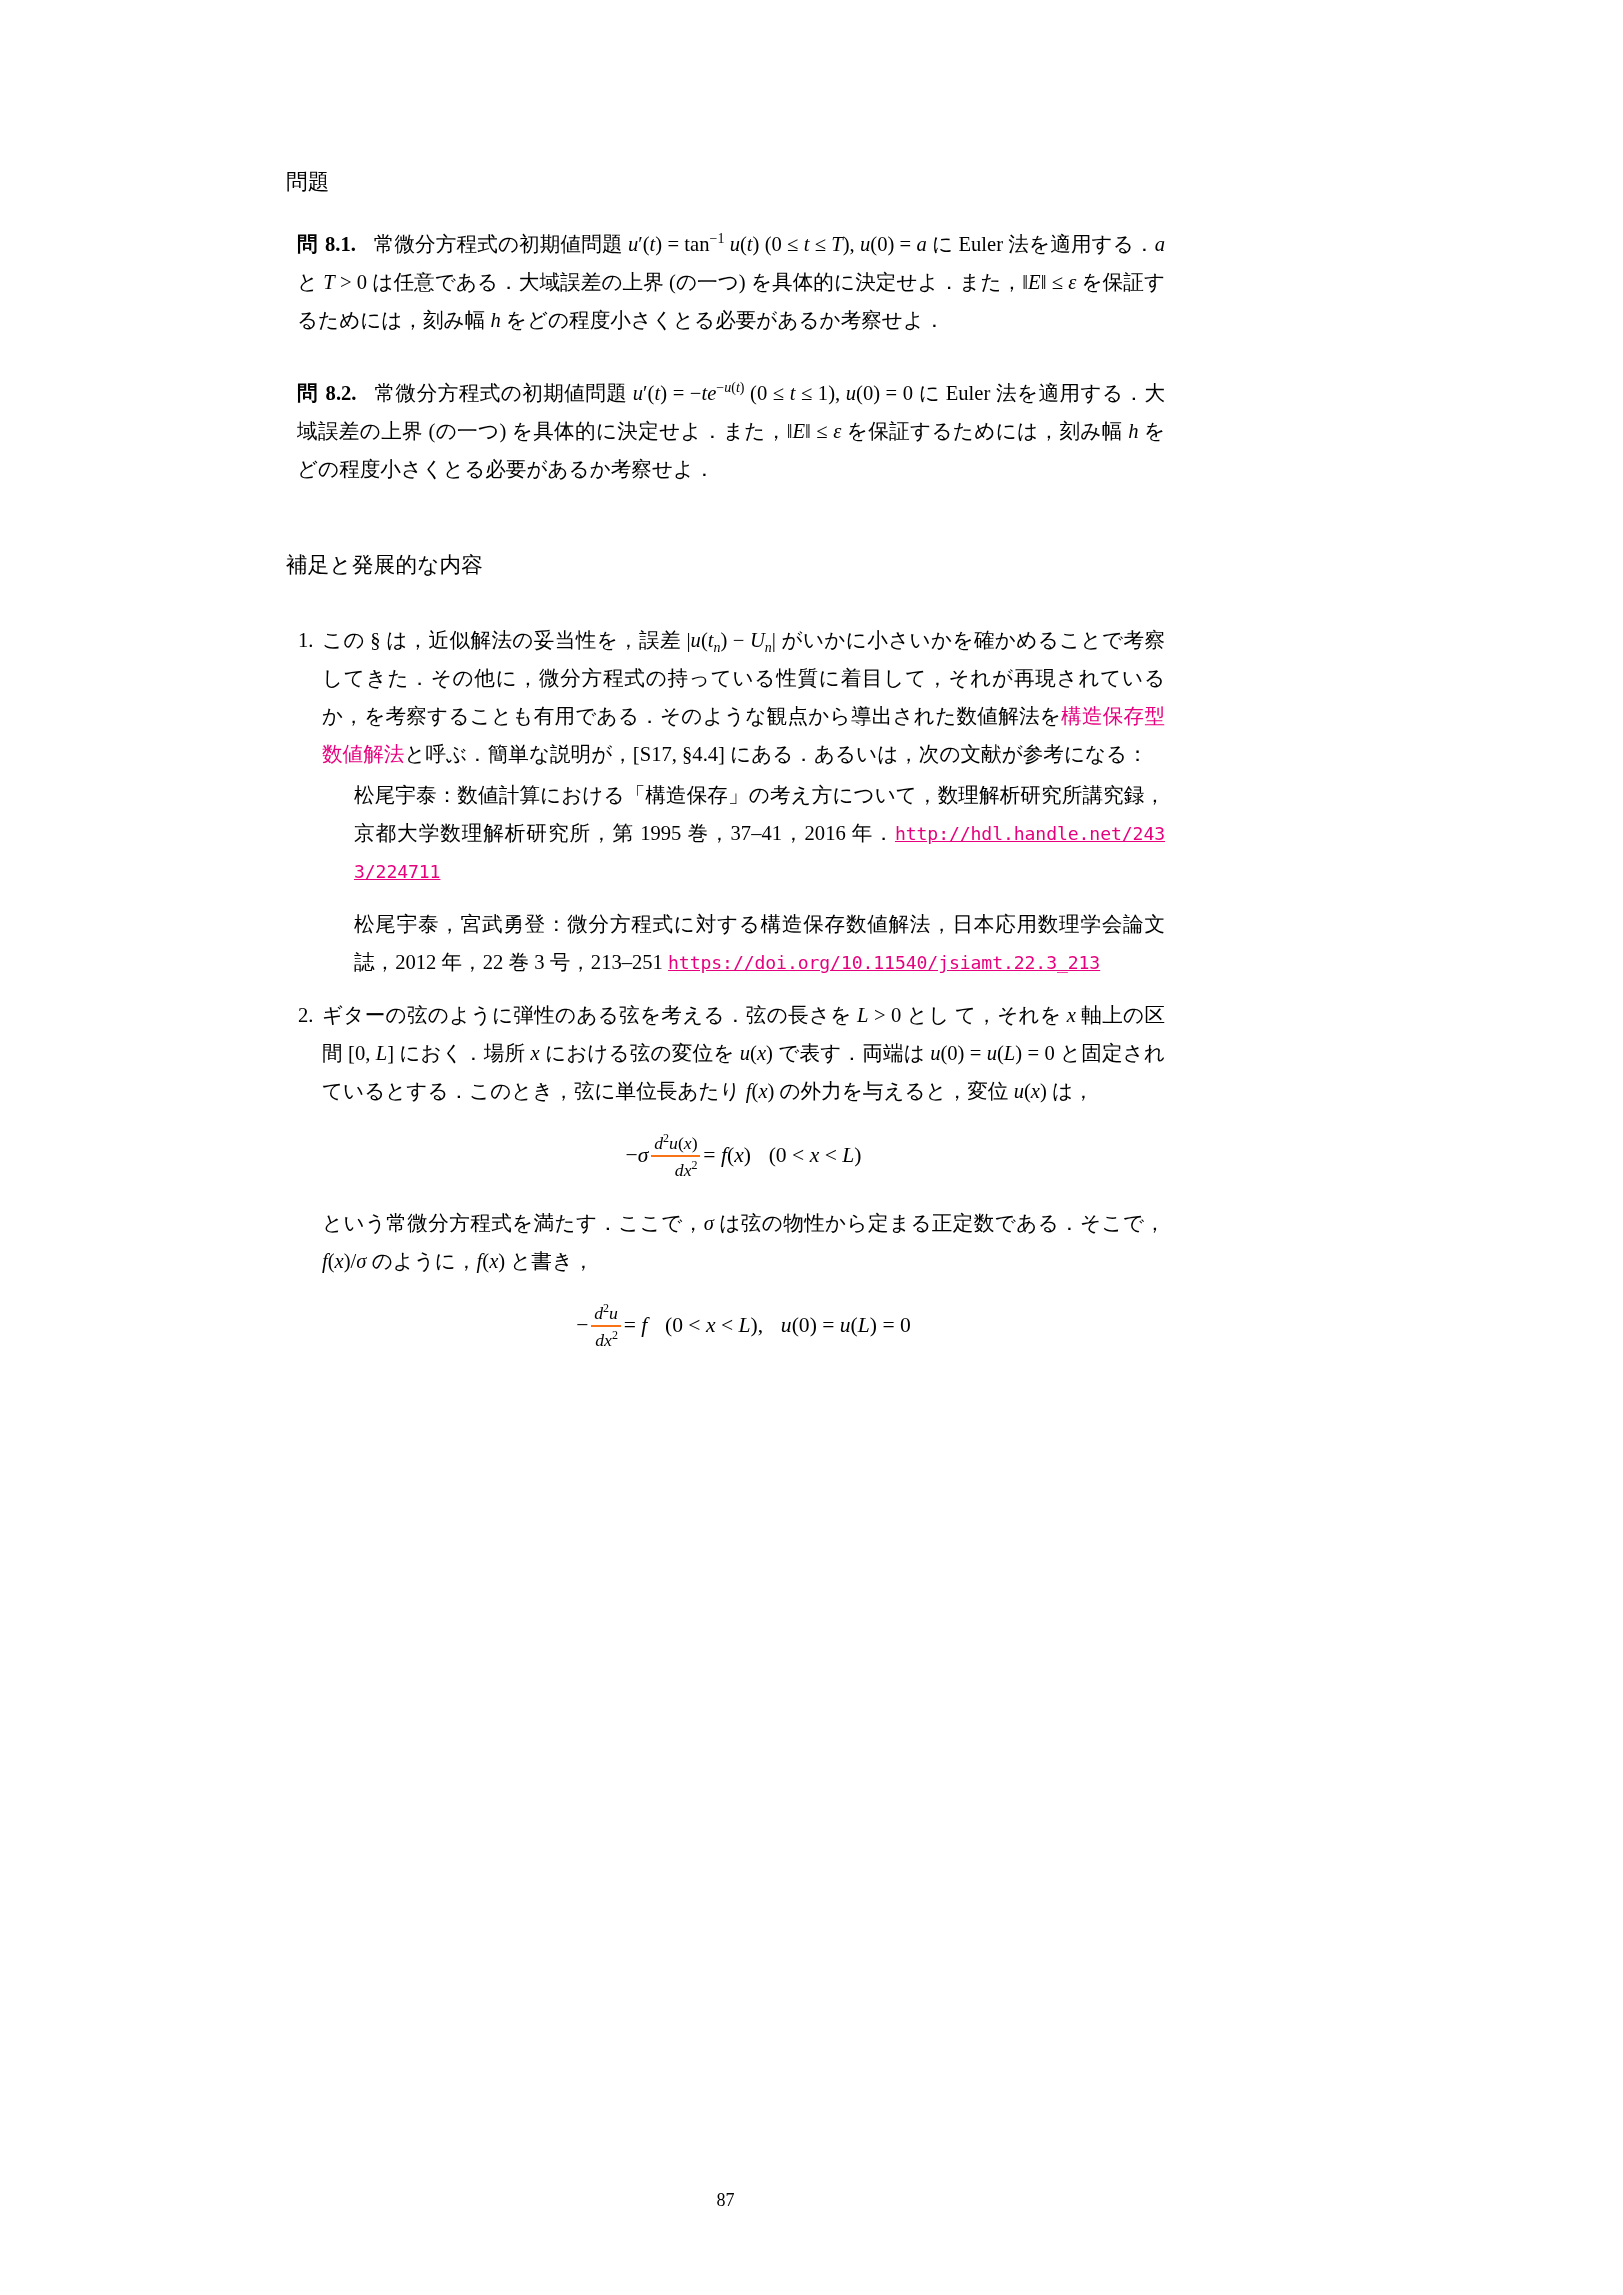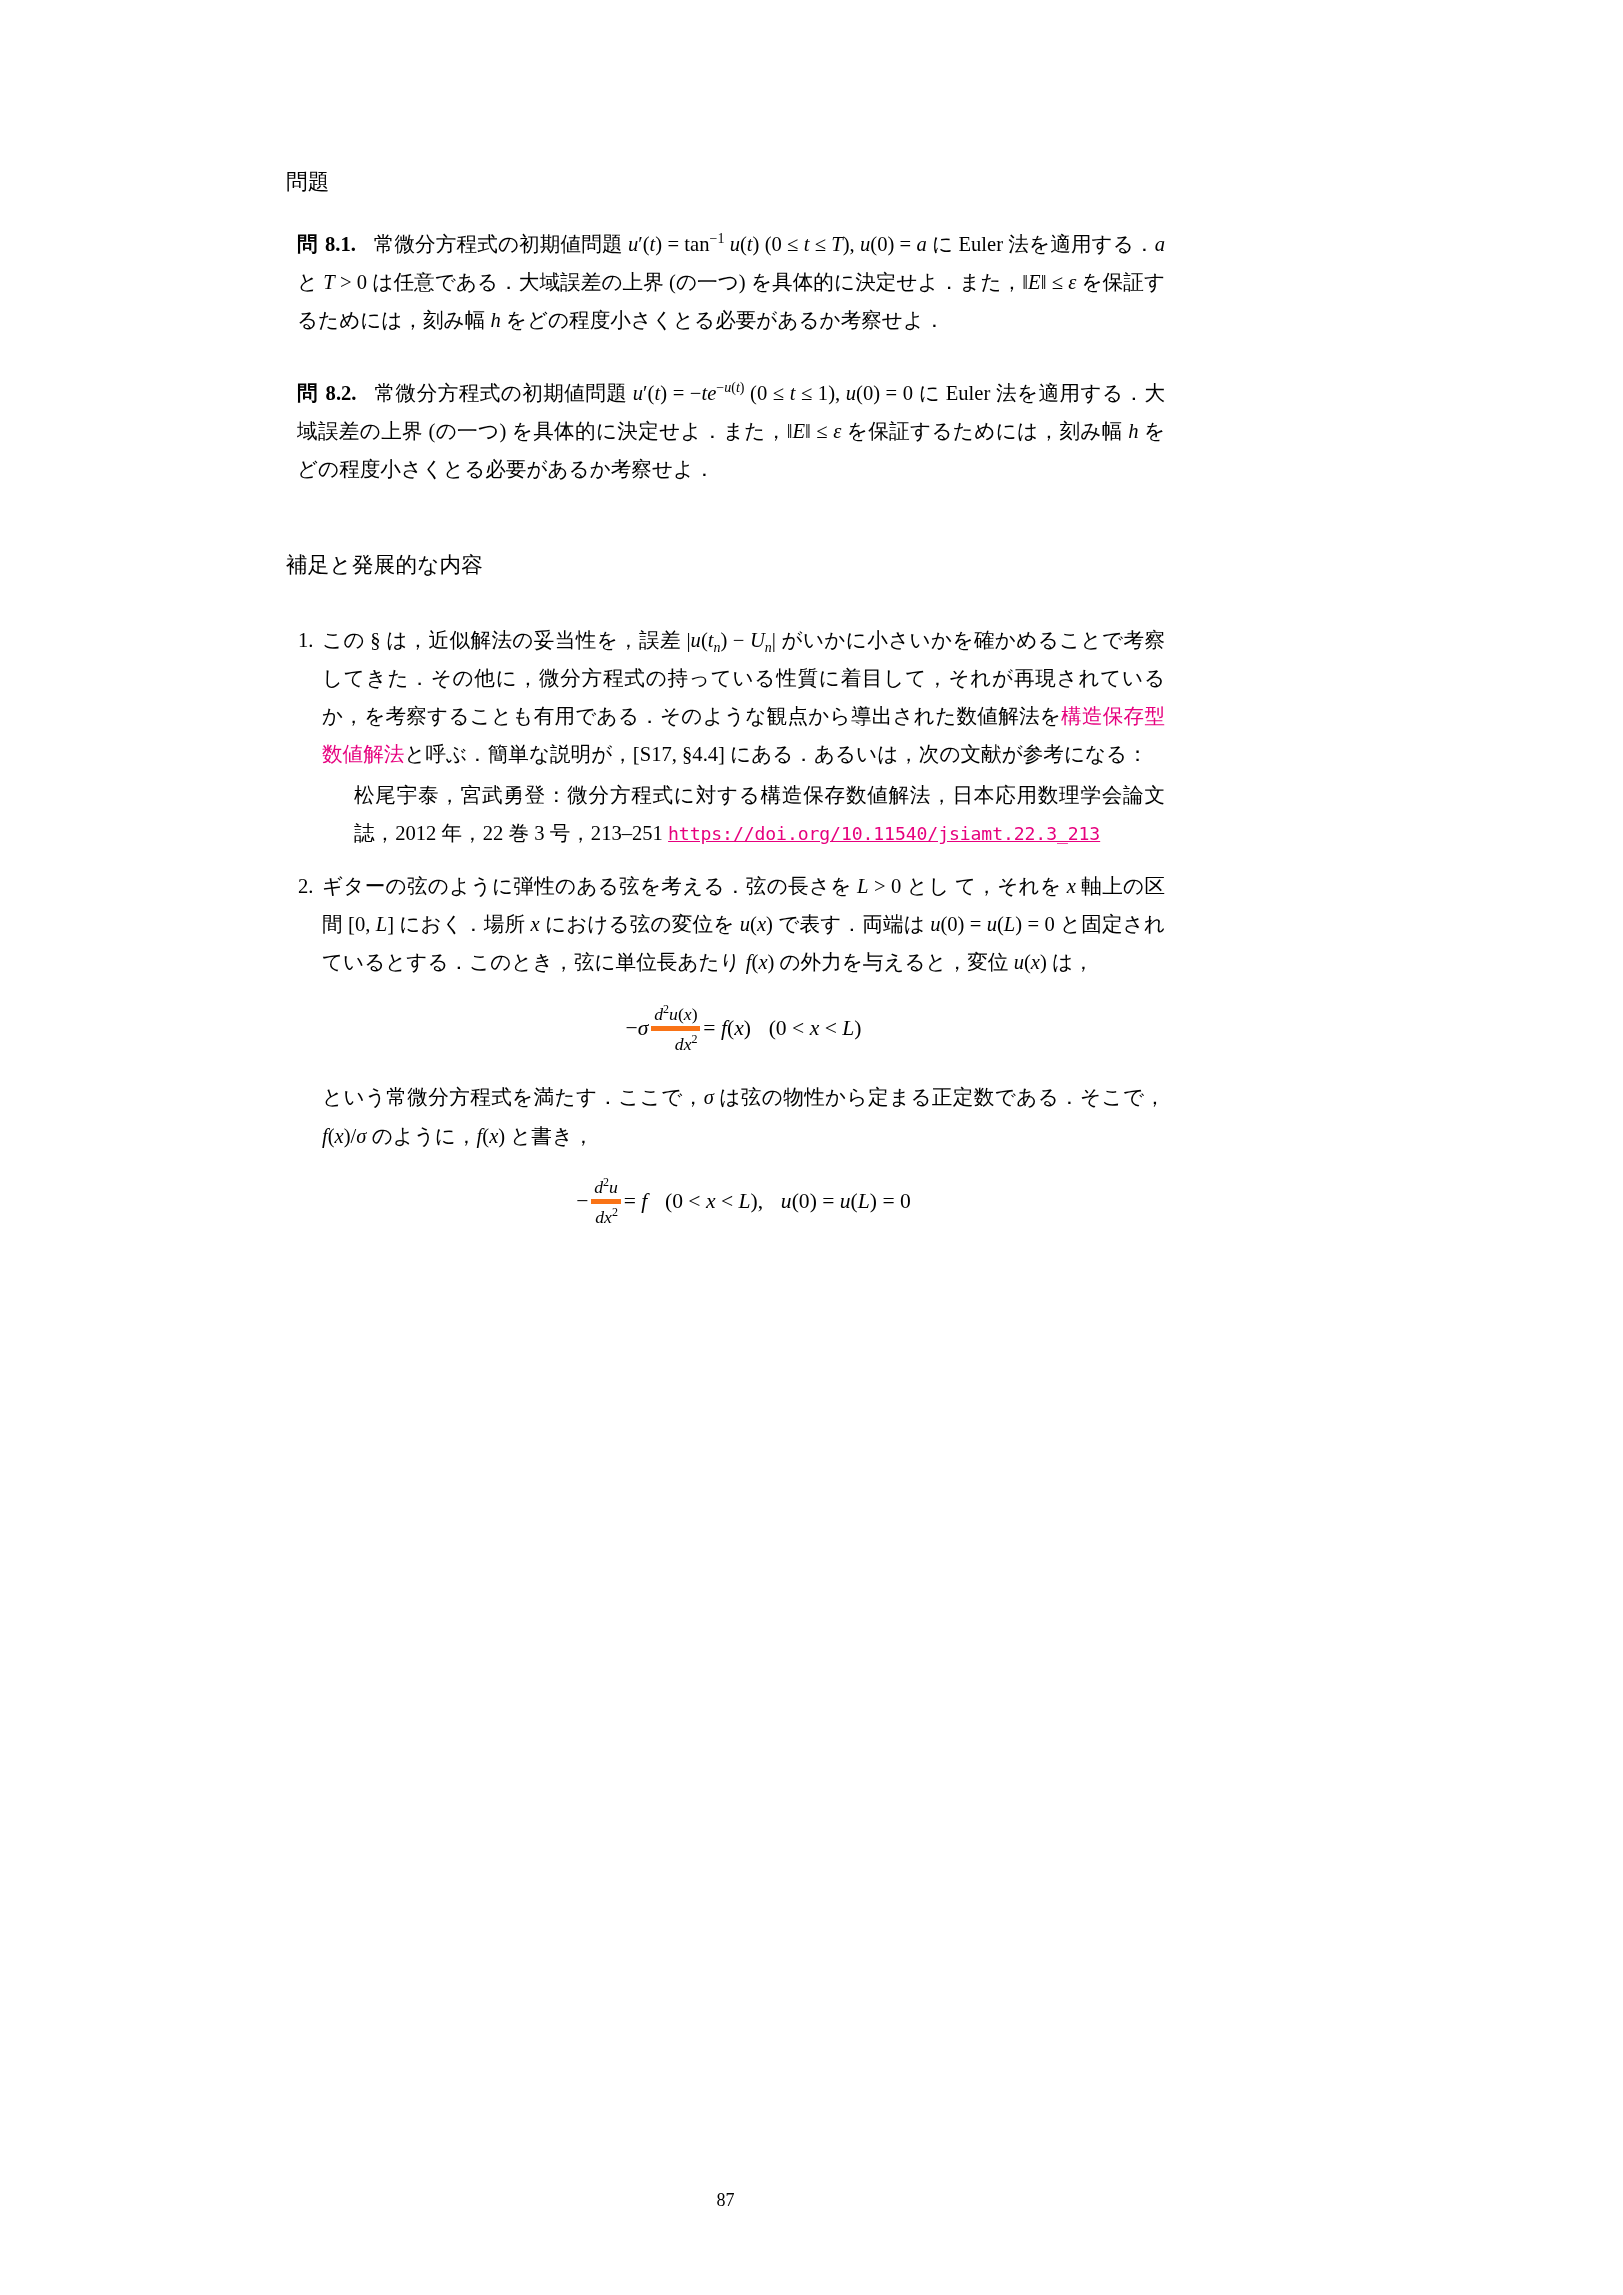--- a/index.html
+++ b/index.html
@@ -127,21 +127,21 @@
     vertical-align: middle;
     text-align: center;
     margin: 0 2.9px;
     position: relative;
     top: -1px;
   }
   .frac .top {
     display: block;
     padding: 0 2.9px 1px 2.9px;
     font-size: 0.82em;
-    border-bottom: 5px solid #f97316;
+    border-bottom: 2px solid #f97316;
     line-height: 1.25;
   }
   .frac .bot {
     display: block;
     padding: 1.5px 2.9px 0 2.9px;
     font-size: 0.82em;
     line-height: 1.25;
     text-align: right;
   }
   .spacer-wide { display: inline-block; width: 17.7px; }
@@ -174,20 +174,23 @@
 
     <h2 class="section-head second">補足と発展的な内容</h2>
 
     <ol class="enum">
       <li>
         <span class="marker">1.</span>
         <div class="enum-body">
           <span>この § は，近似解法の妥当性を，誤差 </span><span class="mup">|</span><span class="mth">u</span><span class="mup">(</span><span class="mth">t</span><sub class="ix"><span class="mth">n</span></sub><span class="mup">) −</span> <span class="mth">U</span><sub class="ix"><span class="mth">n</span></sub><span class="mup">|</span><span> がいかに小さいかを確かめることで考察してきた．その他に，微分方程式の持っている性質に着目して，それが再現されているか，を考察することも有用である．そのような観点から導出された数値解法を</span><span class="hl">構造保存型数値解法</span><span>と呼ぶ．簡単な説明が，[S17, §4.4] にある．あるいは，次の文献が参考になる：</span>
         </div>
         <div class="indented ref-block">
+          <span>松尾宇泰：数値計算における「構造保存」の考え方について，数理解析研究所講究録，京都大学数理解析研究所，第 1995 巻，37–41，2016 年．</span><a class="link" href="#">http://hdl.handle.net/2433/224711</a>
+        </div>
+        <div class="indented ref-block">
           <span>松尾宇泰，宮武勇登：微分方程式に対する構造保存数値解法，日本応用数理学会論文誌，2012 年，22 巻 3 号，213–251 </span><a class="link" href="#">https://doi.org/10.11540/jsiamt.22.3_213</a>
         </div>
       </li>
 
       <li>
         <span class="marker">2.</span>
         <div class="enum-body">
           <span>ギターの弦のように弾性のある弦を考える．弦の長さを </span><span class="mth">L</span> <span class="mup">&gt; 0</span><span> とし て，それを </span><span class="mth">x</span><span> 軸上の区間 </span><span class="mup">[0,</span> <span class="mth">L</span><span class="mup">]</span><span> におく．場所 </span><span class="mth">x</span><span> における弦の変位を </span><span class="mth">u</span><span class="mup">(</span><span class="mth">x</span><span class="mup">)</span><span> で表す．両端は </span><span class="mth">u</span><span class="mup">(0) =</span> <span class="mth">u</span><span class="mup">(</span><span class="mth">L</span><span class="mup">) = 0</span><span> と固定されているとする．このとき，弦に単位長あたり </span><span class="mth">f</span><span class="mup">(</span><span class="mth">x</span><span class="mup">)</span><span> の外力を与えると，変位 </span><span class="mth">u</span><span class="mup">(</span><span class="mth">x</span><span class="mup">)</span><span> は，</span>
         </div>
 

